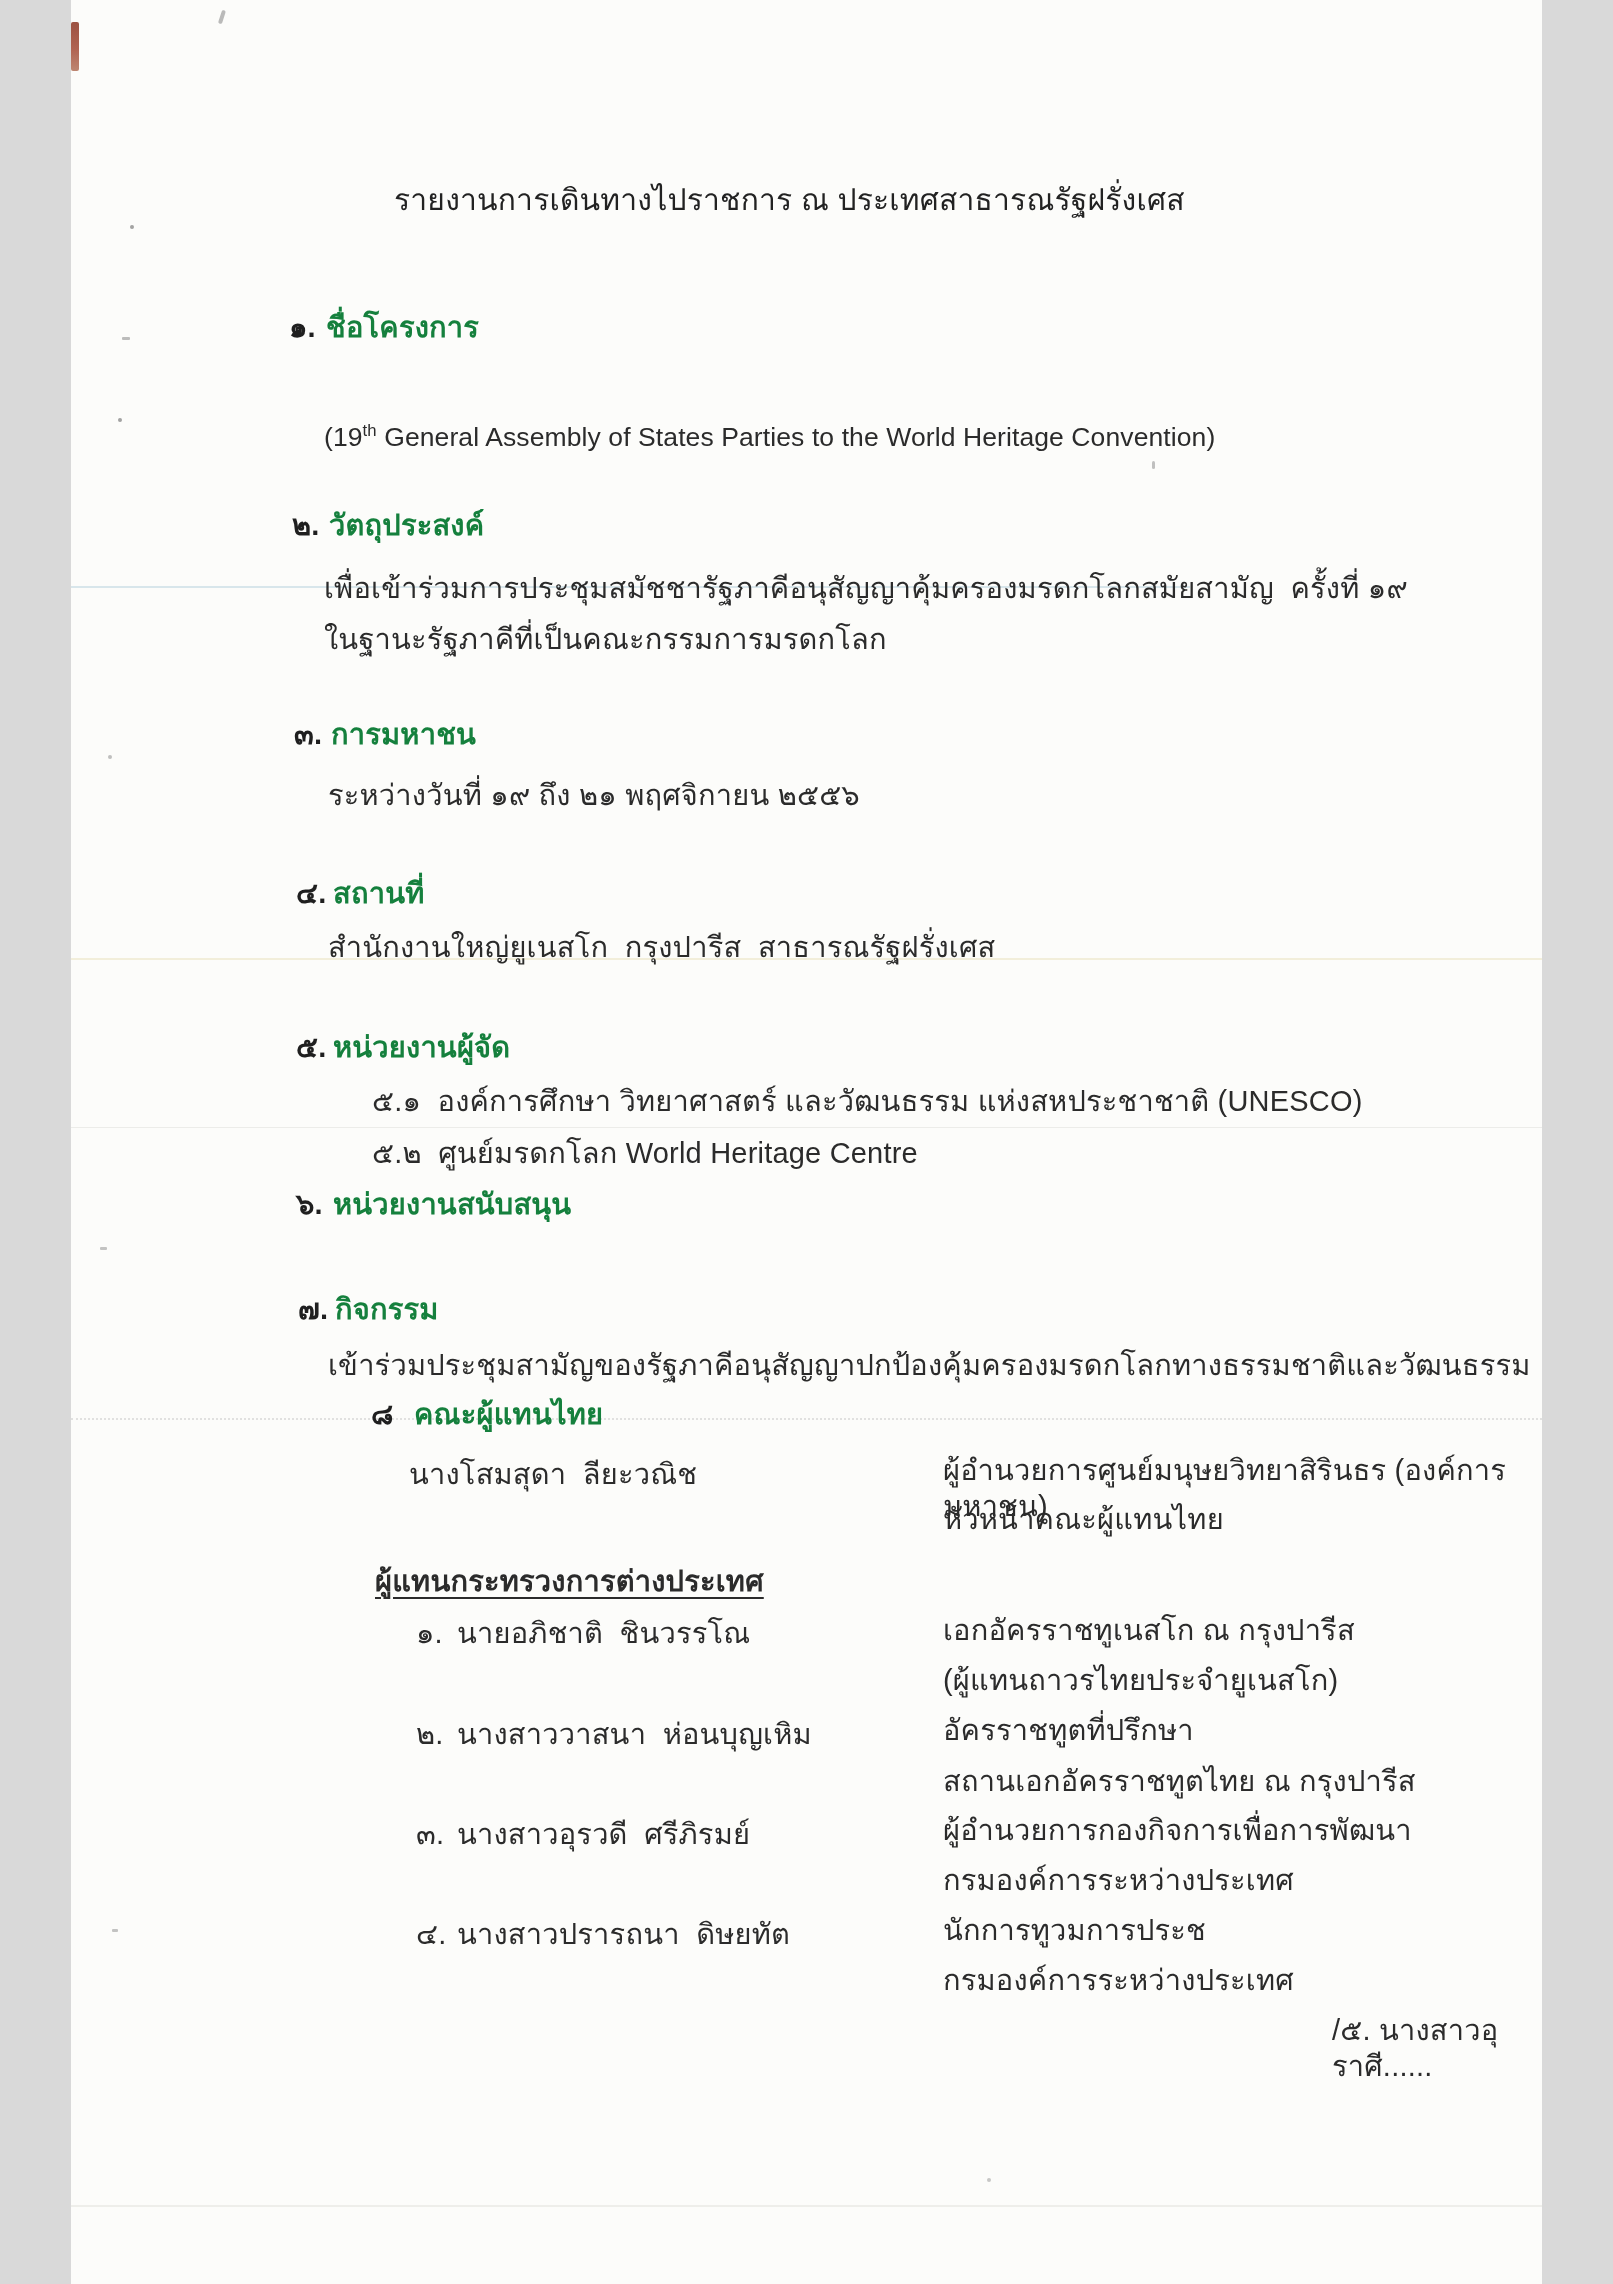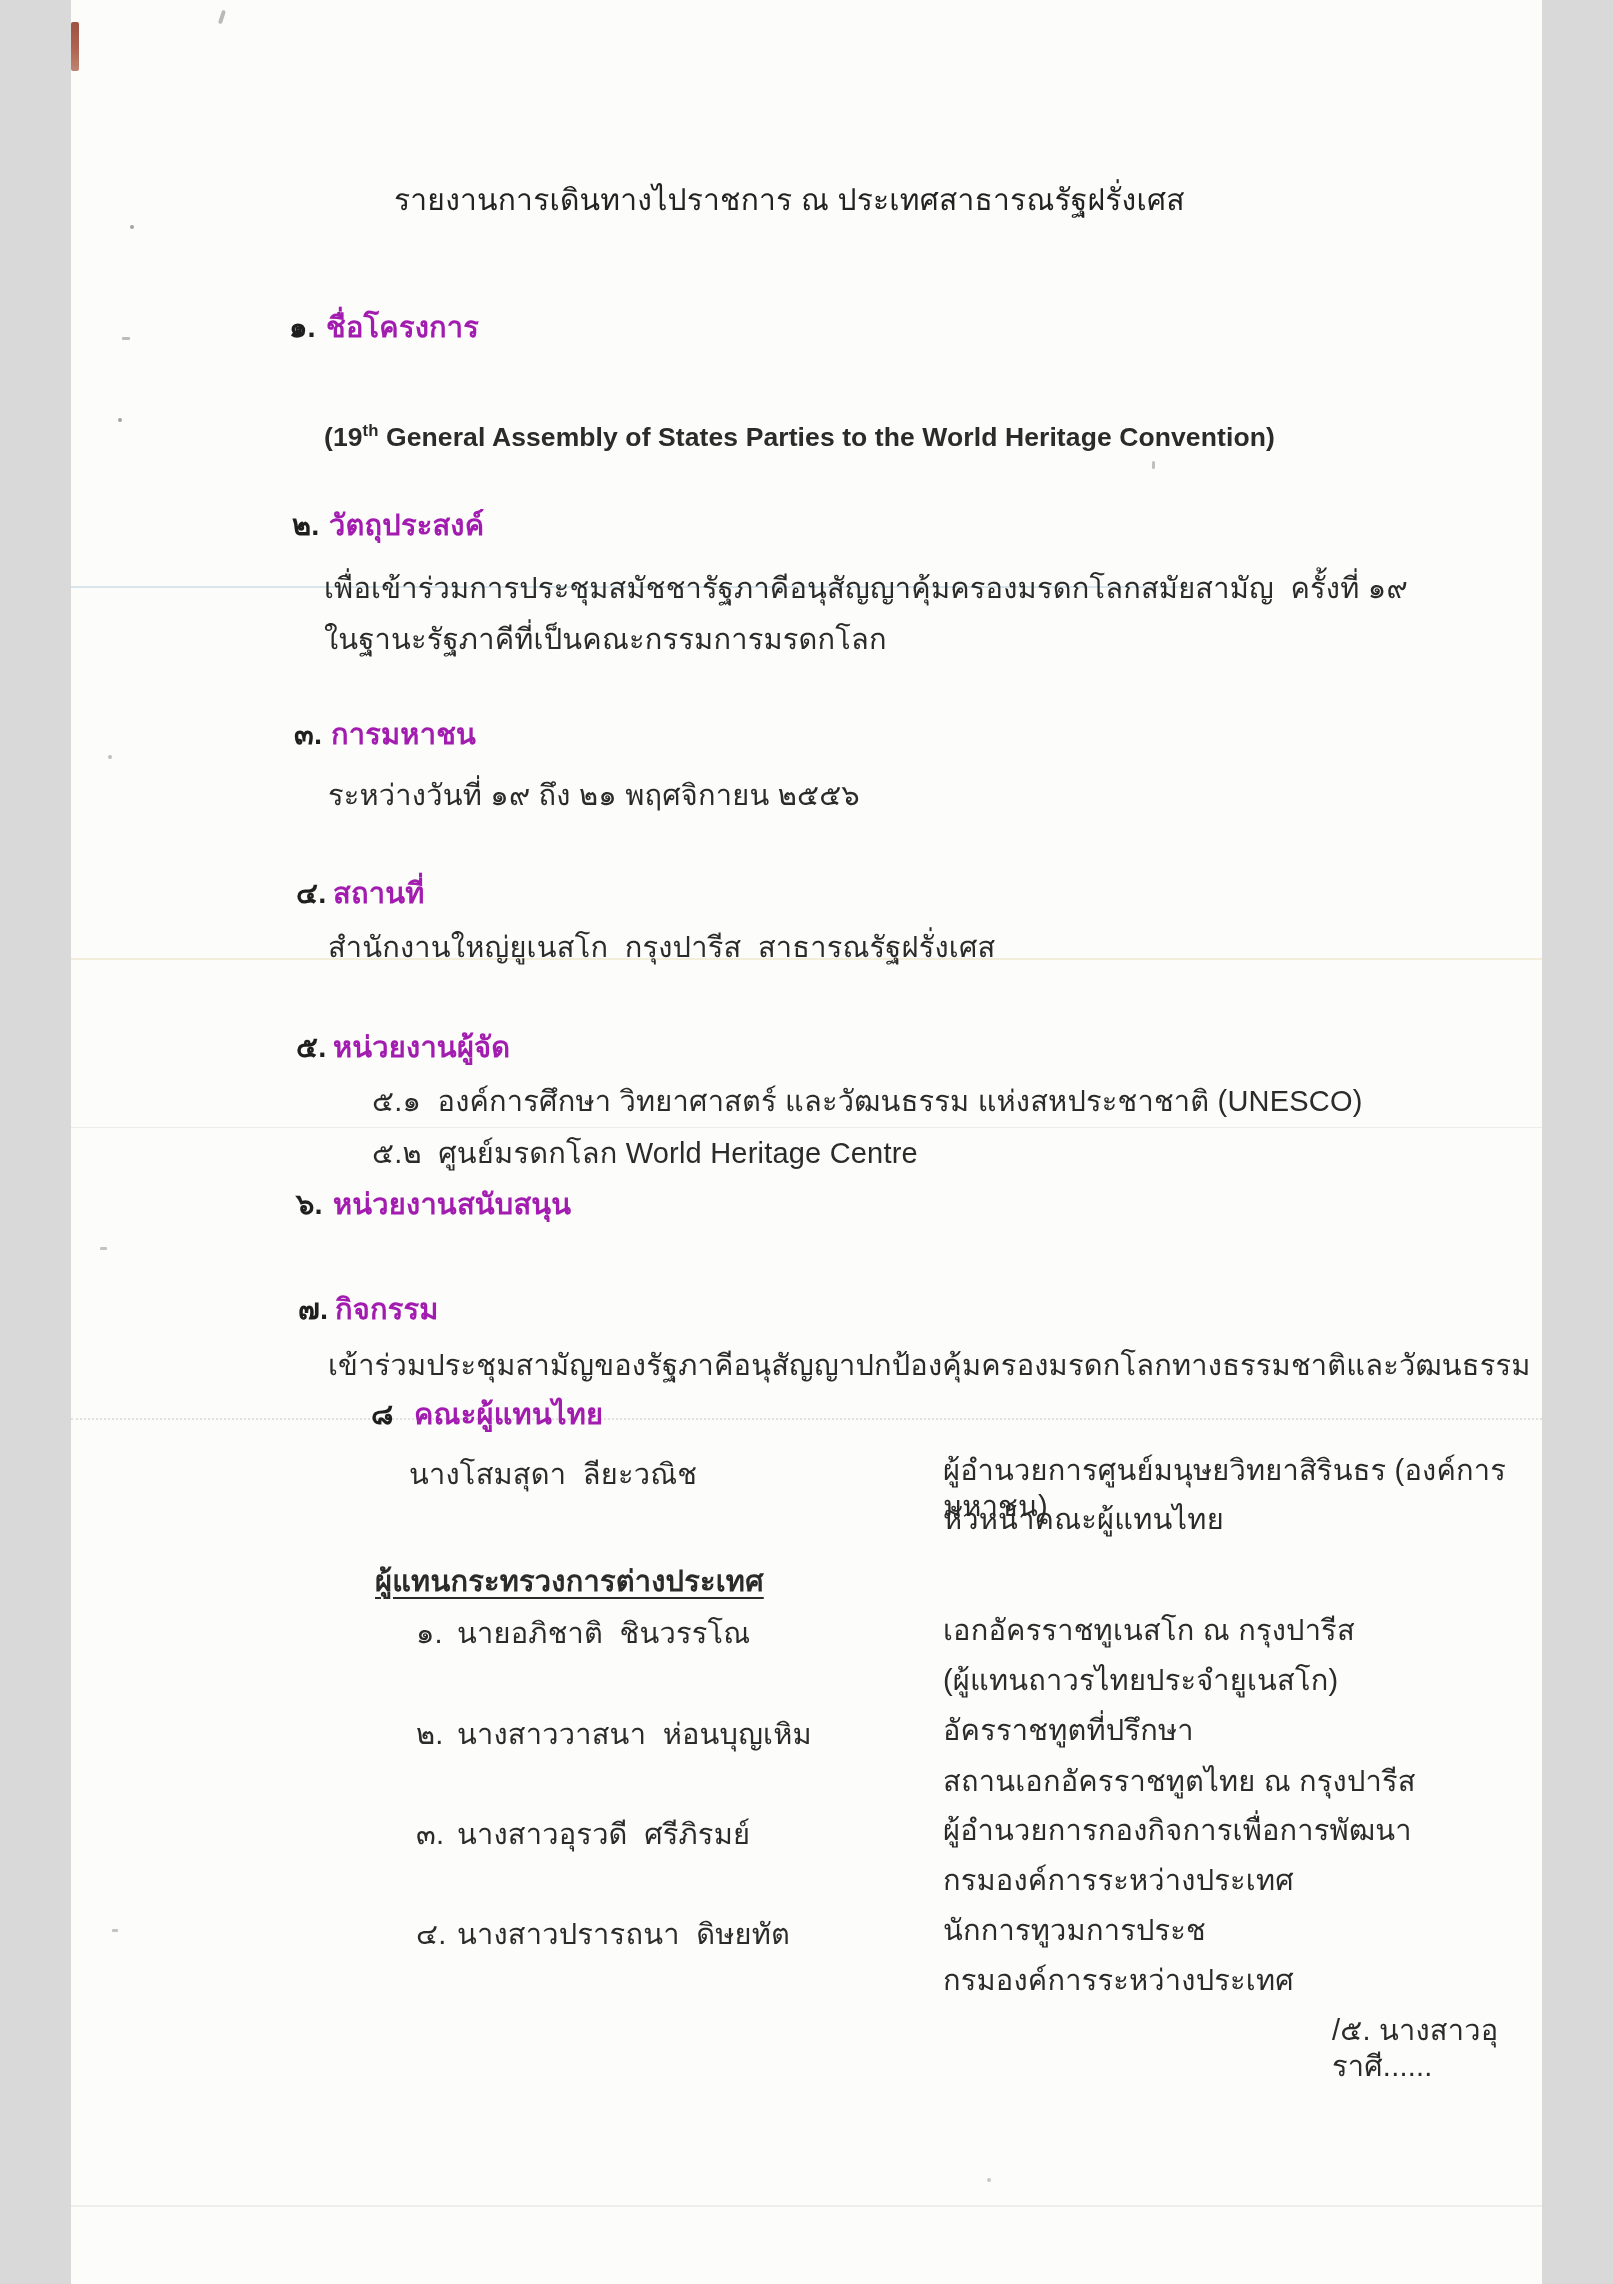--- a/index.html
+++ b/index.html
@@ -13,24 +13,24 @@
     font-family:"Liberation Sans","DejaVu Sans",sans-serif;
     font-size:29px;
   }
   .line{
     position:absolute;
     white-space:pre-wrap;
     line-height:1.25;
     letter-spacing:0.2px;
   }
   .title{font-size:30px;color:#222;}
-  .h{font-weight:bold;color:#a21caf;}
+  .h{font-weight:bold;color:#15803d;}
   .no{display:inline-block;min-width:37px;font-weight:bold;color:#1f1f1f;}
   .dno{display:inline-block;min-width:41px;}
-  .en{font-size:26.5px;letter-spacing:0.1px;font-weight:bold;}
+  .en{font-size:26.5px;letter-spacing:0.1px;}
   .en sup{font-size:16.7px;line-height:0;}
   .underline{text-decoration:underline;text-underline-offset:5.9px;font-weight:bold;}
   
   .art{position:absolute;pointer-events:none;}
   .red-streak{left:0;top:21.6px;width:7.8px;height:49px;
     background:linear-gradient(180deg,#93402f 0%,#a85340 55%,#b77a63 100%);
     filter:blur(0.6px);border-radius:2px;opacity:.9;}
   .hline1{left:0;top:586px;width:1119px;height:2px;background:rgba(150,190,205,.35);}
   .hline2{left:0;top:958px;width:100%;height:2px;background:rgba(225,215,165,.38);}
   .hline3{left:0;top:1127px;width:100%;height:1px;background:rgba(200,200,195,.3);}

